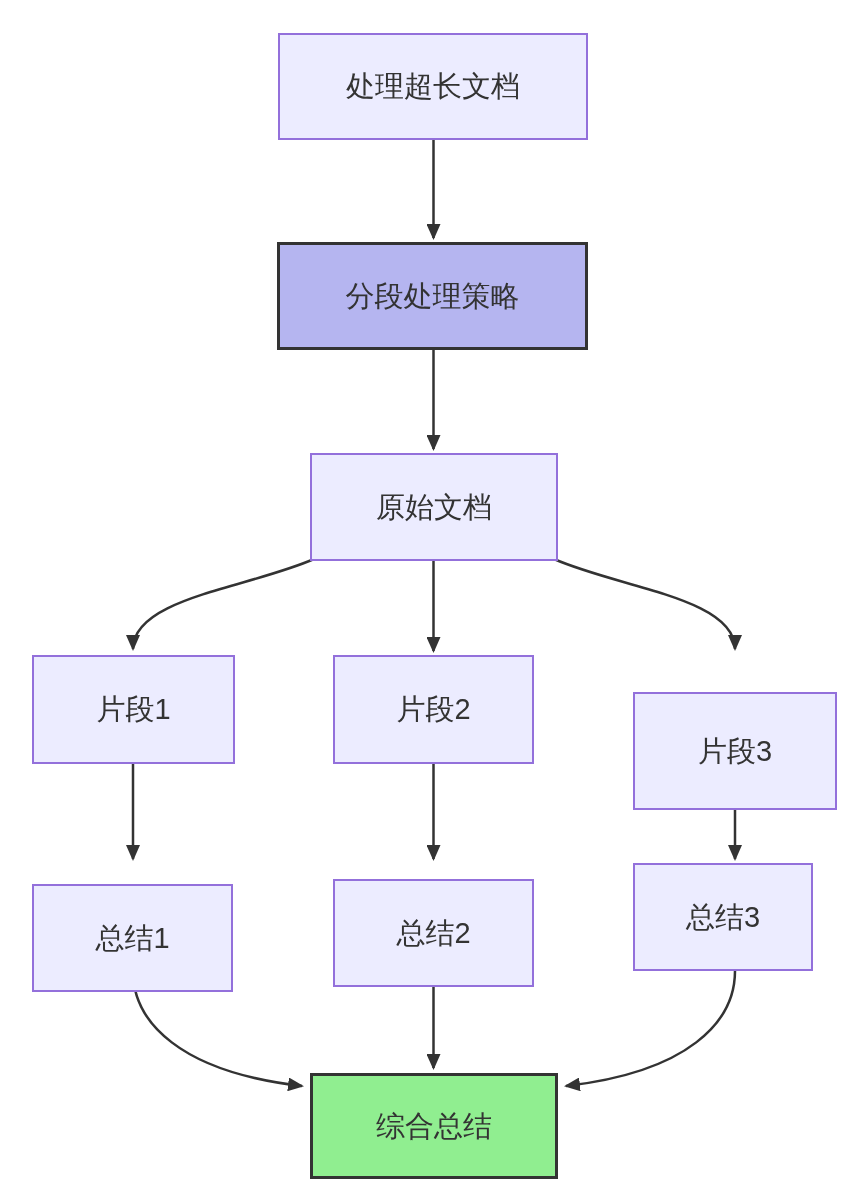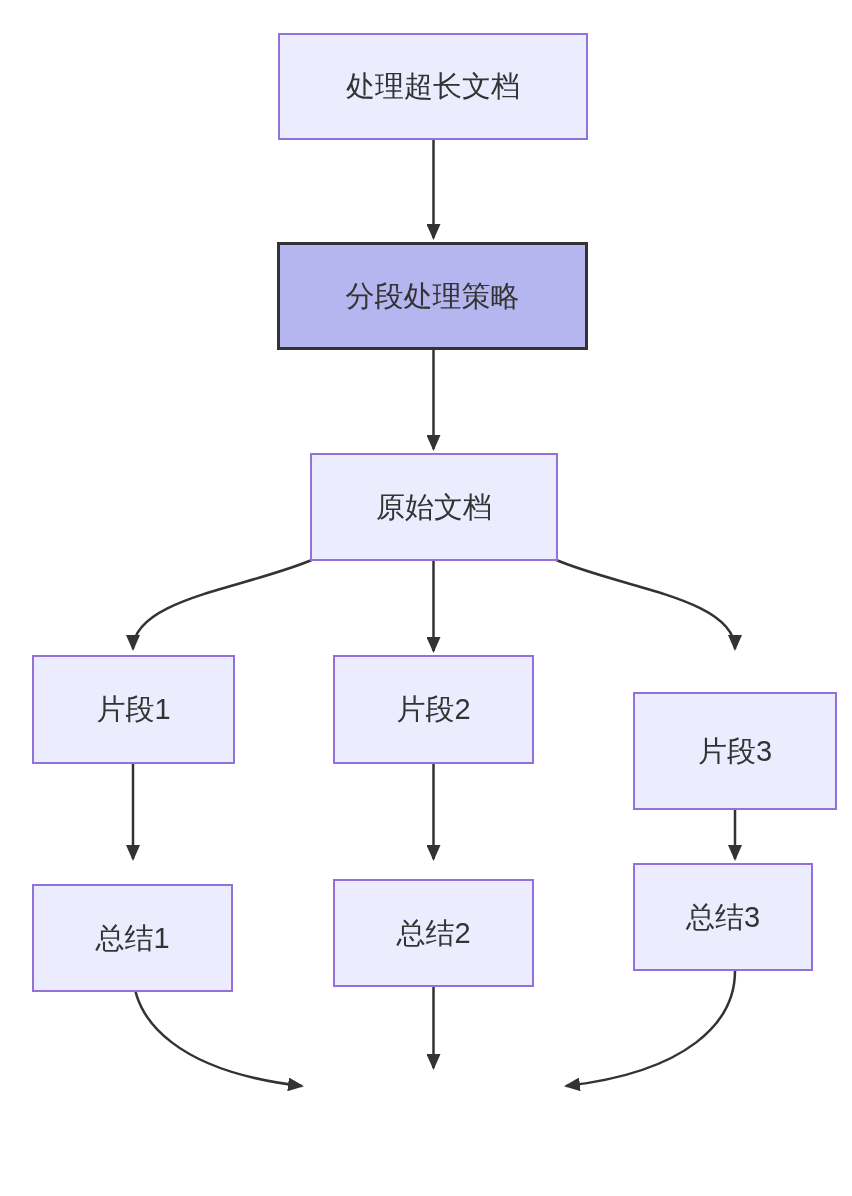--- a/index.html
+++ b/index.html
@@ -96,14 +96,17 @@
   </div>
 
   <div class="node" style="left:333px; top:863px; width:201px; height:108px;margin-top:16px;">
     <span>总结2</span>
   </div>
 
   <div class="node" style="left:633px; top:863px; width:180px; height:108px;">
     <span>总结3</span>
   </div>
 
+  <div class="node emphasis-green" style="left:310px; top:1073px; width:248px; height:106px;">
+    <span>综合总结</span>
+  </div>
 
 </div>
 
 </body></html>

